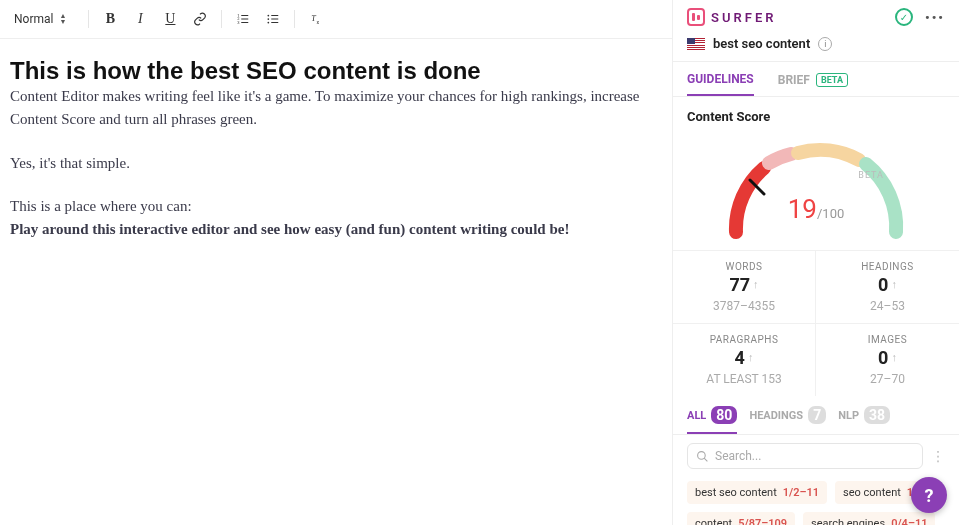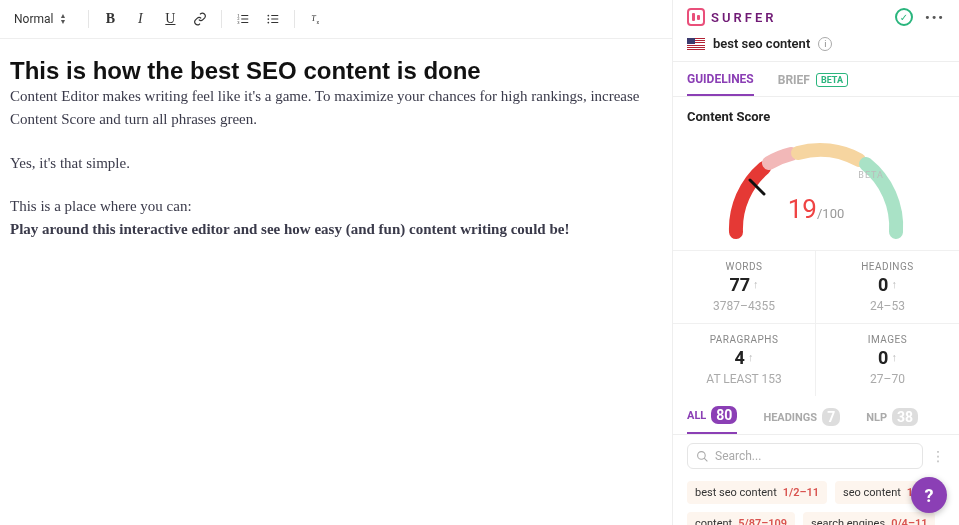--- a/index.html
+++ b/index.html
@@ -47,21 +47,21 @@
 .gauge-label-beta { position: absolute; right: 32px; top: 38px; font-size: 9px; color: #bbb; letter-spacing: 1px; }
 .gauge-value { position: absolute; left: 50%; transform: translateX(-50%); bottom: 18px; font-size: 13px; color: #999; }
 .gauge-value .big { font-size: 26px; font-weight: 400; color: #ef4444; }
 .stats-grid { display: grid; grid-template-columns: 1fr 1fr; }
 .stat { padding: 10px 6px; text-align: center; border-top: 1px solid #f0f0f0; }
 .stat:nth-child(odd) { border-right: 1px solid #f0f0f0; }
 .stat-label { font-size: 10px; color: #888; letter-spacing: 0.5px; margin-bottom: 2px; }
 .stat-val { font-size: 18px; font-weight: 700; color: #222; display: flex; align-items: center; justify-content: center; gap: 3px; }
 .arrow-up { font-size: 11px; color: #bbb; }
 .stat-range { font-size: 12px; color: #aaa; margin-top: 4px; }
-.term-tabs { display: flex; gap: 26px; padding: 10px 14px 0; border-bottom: 1px solid #eee; align-items: flex-end; }
+.term-tabs { display: flex; gap: 12px; padding: 10px 14px 0; border-bottom: 1px solid #eee; align-items: flex-start; }
 .term-tab { font-size: 11px; font-weight: 700; color: #aaa; padding-bottom: 8px; cursor: pointer; display: flex; align-items: center; gap: 5px; }
 .term-tab.active { color: #8b3fb5; border-bottom: 2px solid #8b3fb5; }
 .count-pill { background: #ddd; color: #fff; font-size: 14px; padding: 1px 5px; border-radius: 7px; font-weight: 700; }
 .term-tab.active .count-pill { background: #8b3fb5; }
 .search-row { display: flex; align-items: center; padding: 8px 14px; gap: 8px; }
 .search-box { flex: 1; display: flex; align-items: center; gap: 6px; border: 1px solid #e5e5e5; border-radius: 6px; padding: 5px 8px; color: #aaa; font-size: 12px; }
 .sort-btn { color: #bbb; font-size: 14px; cursor: pointer; }
 .terms-list { padding: 4px 14px 14px; display: flex; flex-wrap: wrap; gap: 8px; }
 .term-chip { background: #fdf5ee; border-radius: 4px; padding: 5px 8px; font-size: 11px; display: flex; align-items: center; gap: 6px; }
 .term-chip .tname { color: #333; }

